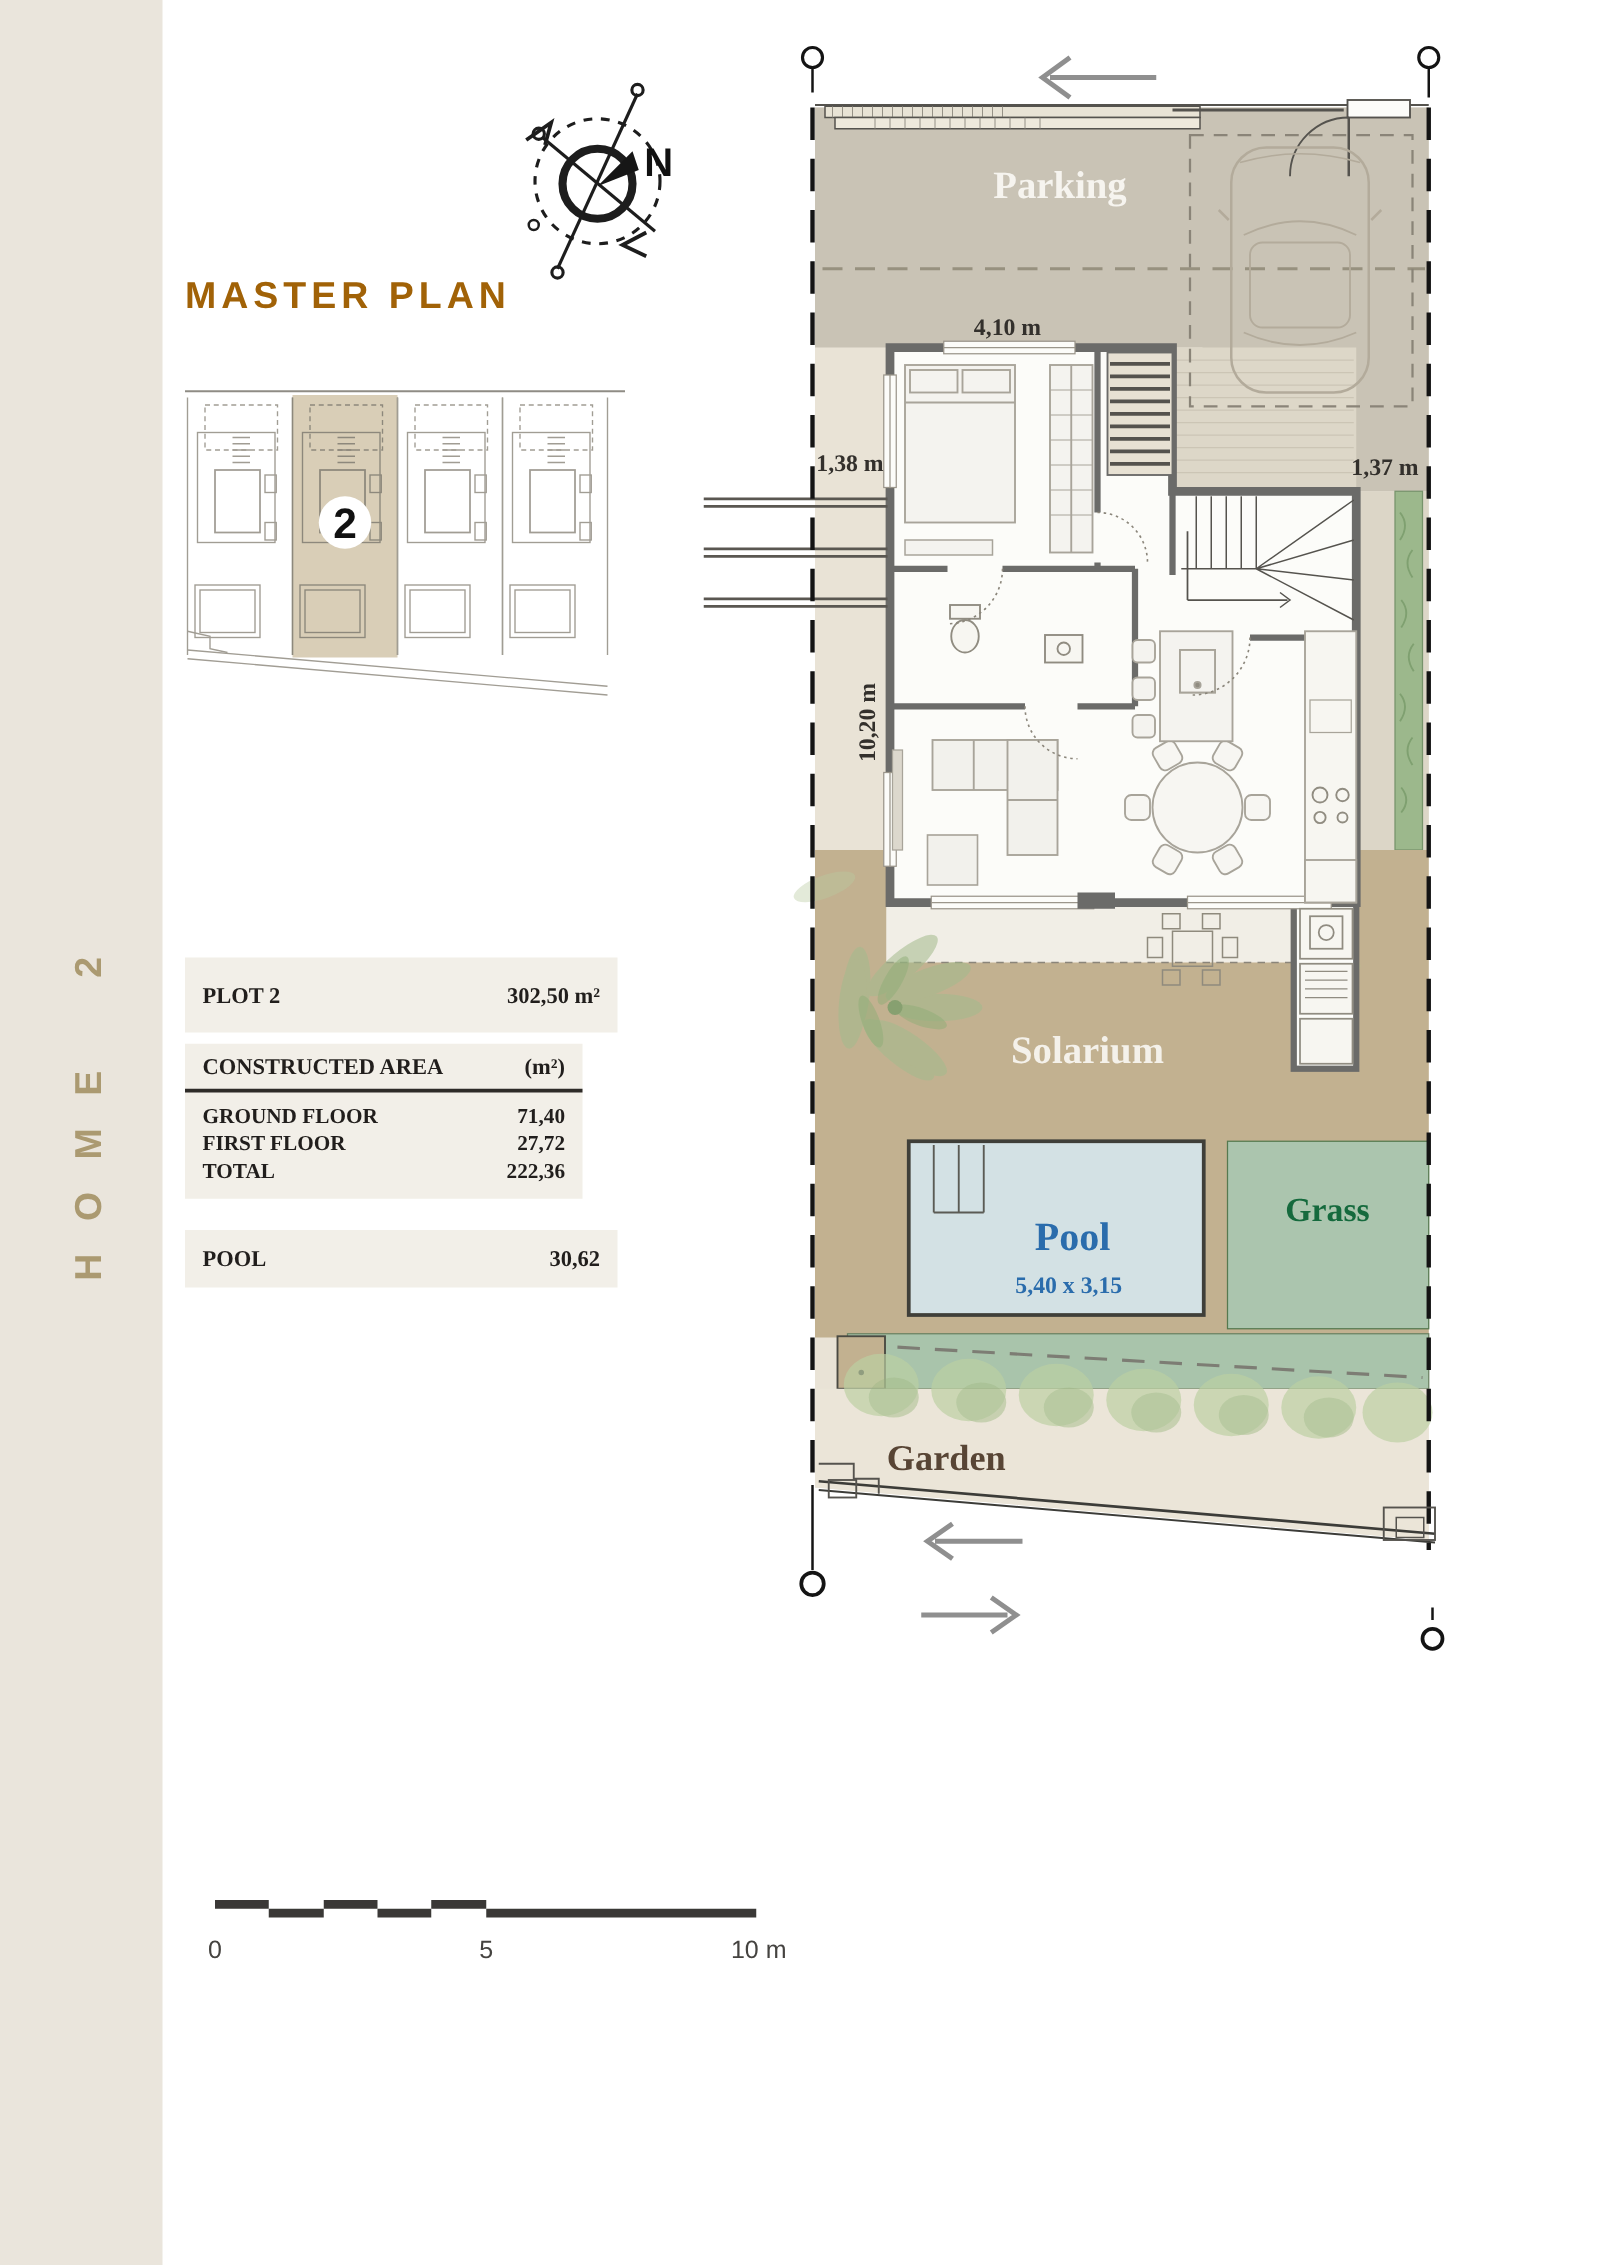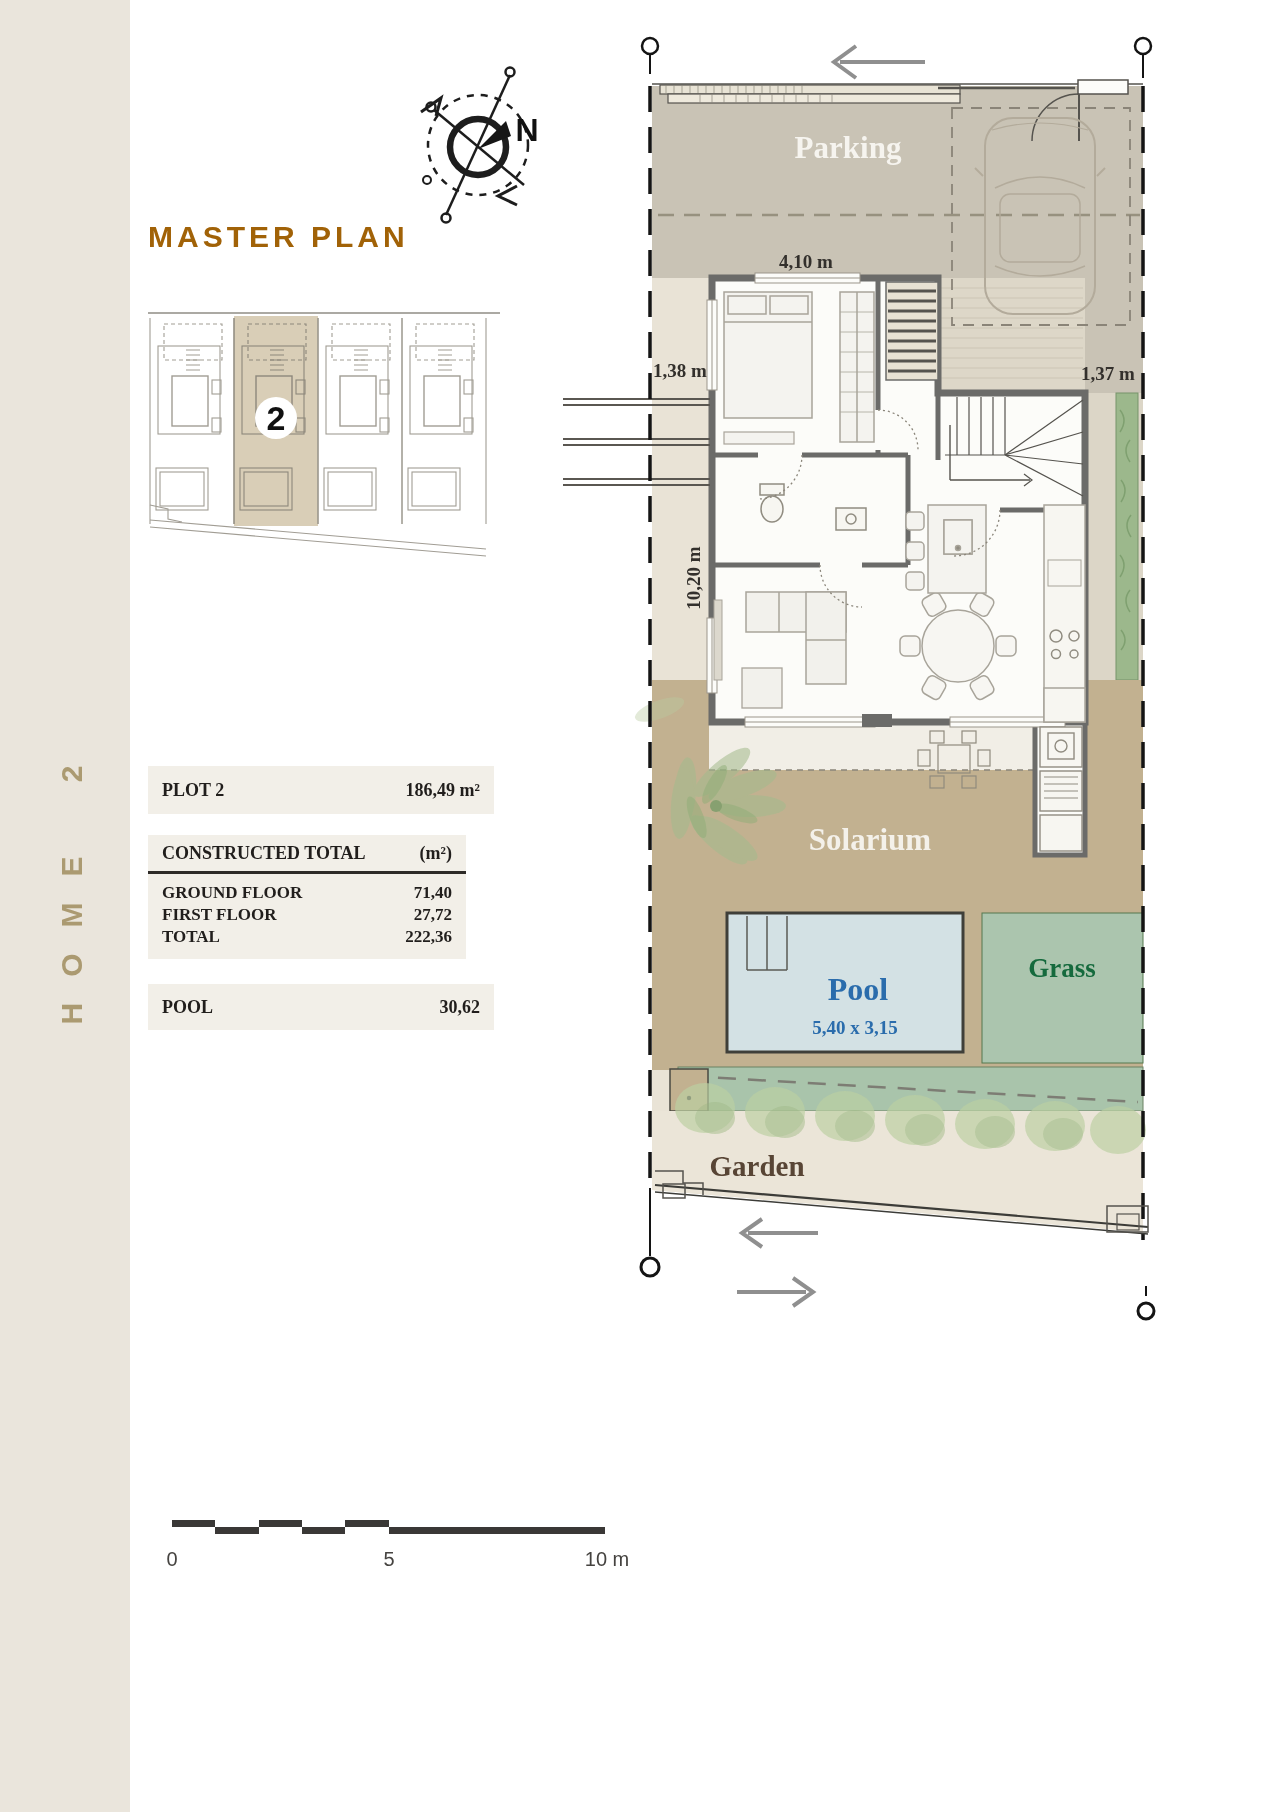--- a/index.html
+++ b/index.html
@@ -8,45 +8,45 @@
   .sidebar{position:absolute;left:0;top:0;width:130px;height:1812px;background:#eae5dc;}
   .vertical-label{position:absolute;left:72px;top:882px;transform:translate(-50%,-50%) rotate(-90deg);
         font-family:"Liberation Sans", sans-serif;font-weight:bold;font-size:30px;color:#ab9a71;
         letter-spacing:26px;word-spacing:14px;white-space:nowrap;}
   .main-title{position:absolute;left:148px;top:220px;font-family:"Liberation Sans", sans-serif;
         font-weight:bold;font-size:30px;letter-spacing:4px;color:#a16207;white-space:nowrap;}
   
   .info{position:absolute;left:148px;width:318px;background:#f2efe8;color:#211e1c;
         font-family:"Liberation Serif", serif;font-weight:bold;}
   .row{display:flex;justify-content:space-between;align-items:center;padding:0 14px;}
-  .plot-row{top:766px;height:48px;font-size:18px;}
+  .plot-row{top:766px;height:60px;font-size:18px;}
   .constructed-block{top:835px;}
   .constructed-head{height:36px;font-size:18px;border-bottom:3px solid #2e2b28;}
   .constructed-body{padding:8px 14px 11px 14px;font-size:17px;}
   .constructed-body .row{padding:0;line-height:22px;}
   .pool-row{top:984px;height:46px;font-size:18px;}
   svg text{font-family:"Liberation Serif", serif;}
   .sans{font-family:"Liberation Sans", sans-serif;}
 </style>
 </head>
 <body>
 
 <div class="page">
 
   <div class="sidebar"></div>
   <div class="vertical-label">HOME 2</div>
   <div class="main-title">MASTER PLAN</div>
 
   <div class="info row plot-row" style="position:absolute">
     <span>PLOT 2</span>
-    <span>186,49 m²</span>
+    <span>302,50 m²</span>
   </div>
   <div class="info constructed-block" style="position:absolute">
     <div class="row constructed-head">
-      <span>CONSTRUCTED TOTAL</span>
+      <span>CONSTRUCTED AREA</span>
       <span>(m²)</span>
     </div>
     <div class="constructed-body">
       <div class="row">
         <span>GROUND FLOOR</span>
         <span>71,40</span>
       </div>
       <div class="row">
         <span>FIRST FLOOR</span>
         <span>27,72</span>

